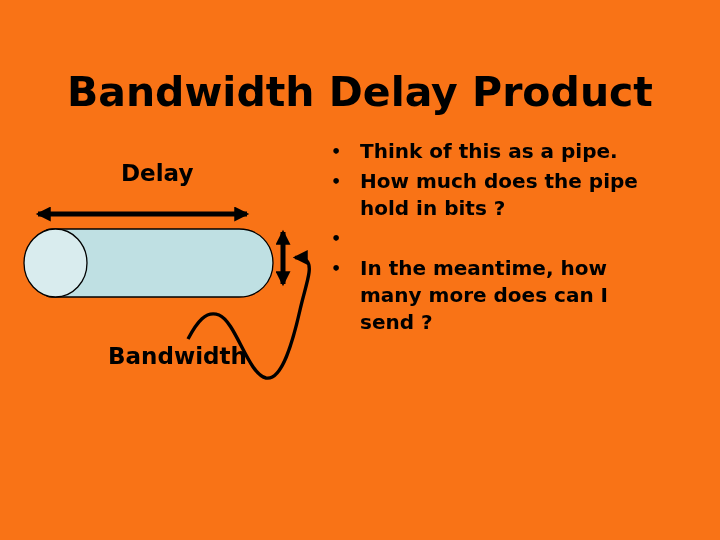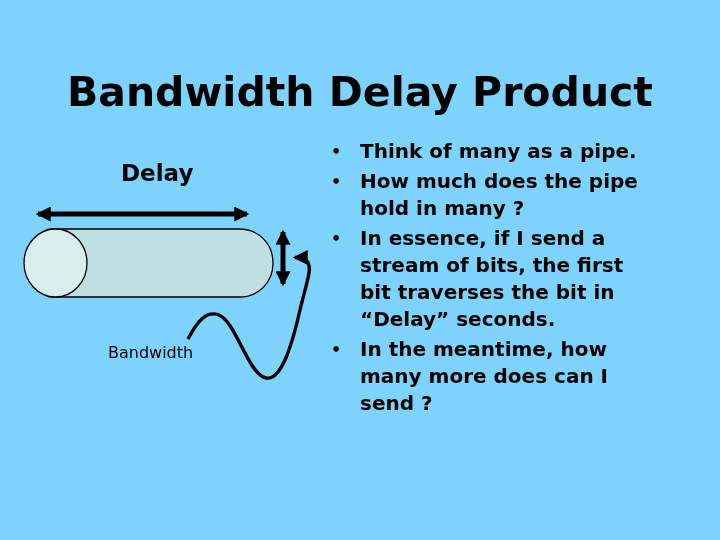--- a/index.html
+++ b/index.html
@@ -1,20 +1,20 @@
 <!DOCTYPE html>
 <html><head>
 <meta charset="utf-8">
 <style>
   html, body { margin: 0; padding: 0; background: #ffffff; }
   .slide {
     position: relative;
     width: 720px;
     height: 540px;
-    background: #7dd3fc;
+    background: #f97316;
     overflow: hidden;
     font-family: "DejaVu Sans", "Liberation Sans", sans-serif;
     color: #000000;
   }
   .title {
     position: absolute;
     top: 68px;
     left: 0;
     width: 720px;
     text-align: center;
@@ -34,22 +34,22 @@
     position: absolute;
     left: 121px;
     top: 160px;
     font-size: 23px;
     font-weight: bold;
   }
   .bandwidth-label {
     position: absolute;
     left: 108px;
     top: 343px;
-    font-size: 16px;
-    font-weight: normal;
+    font-size: 23px;
+    font-weight: bold;
   }
   .bullets {
     position: absolute;
     left: 331px;
     top: 138px;
     width: 386px;
   }
   .bullet-item {
     display: flex;
     align-items: flex-start;
@@ -94,33 +94,29 @@
 
   <div class="title">Bandwidth Delay Product</div>
 
   <div class="delay-label">Delay</div>
 
   <div class="bandwidth-label">Bandwidth</div>
 
   <div class="bullets">
     <div class="bullet-item">
       <span class="bullet-dot">•</span>
-      <span class="bullet-text">Think of many as a pipe.</span>
+      <span class="bullet-text">Think of this as a pipe.</span>
     </div>
     <div class="bullet-item">
       <span class="bullet-dot">•</span>
       <span class="bullet-text">How much does the pipe
-hold in many ?</span>
+hold in bits ?</span>
     </div>
     <div class="bullet-item">
       <span class="bullet-dot">•</span>
-      <span class="bullet-text">In essence, if I send a
-stream of bits, the first
-bit traverses the bit in
-“Delay” seconds.</span>
     </div>
     <div class="bullet-item">
       <span class="bullet-dot">•</span>
       <span class="bullet-text">In the meantime, how
 many more does can I
 send ?</span>
     </div>
   </div>
 
 </div>

